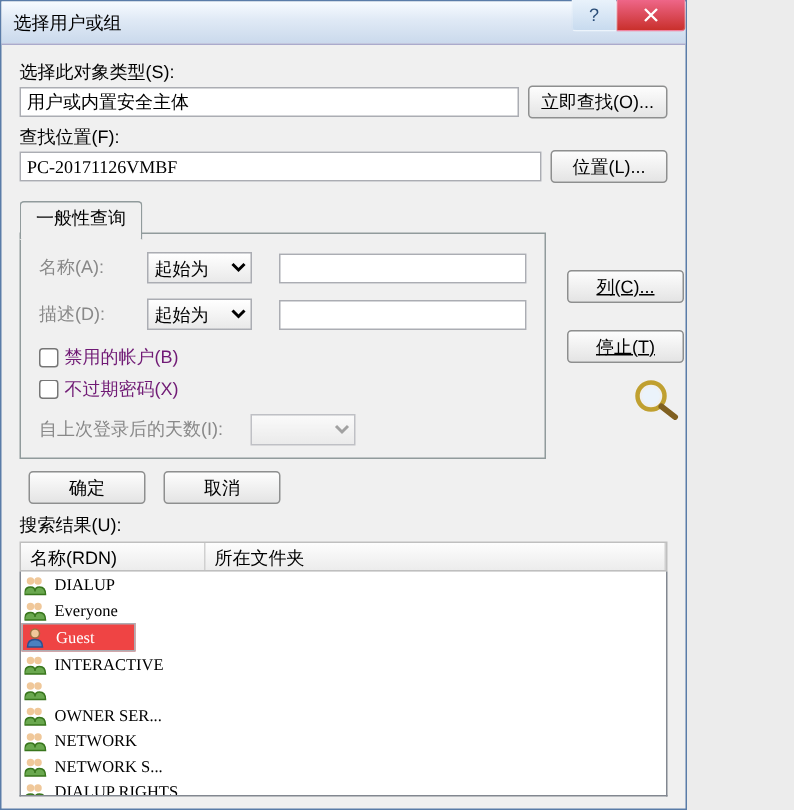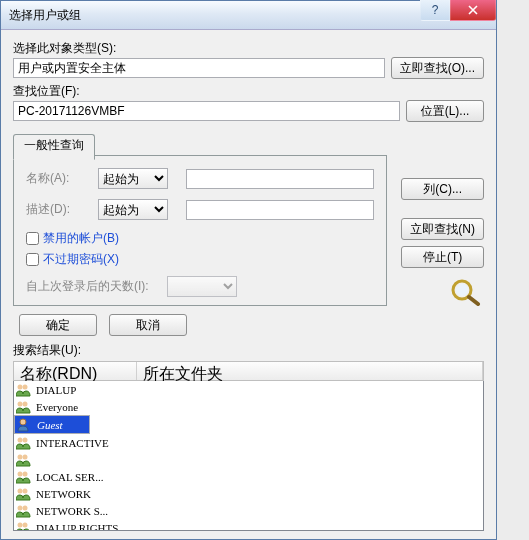--- a/index.html
+++ b/index.html
@@ -1,49 +1,49 @@
 <!DOCTYPE html>
 <html><head>
 <meta charset="utf-8">
 <style>
 html,body{margin:0;padding:0;font-family:"Microsoft YaHei","SimSun",Tahoma,sans-serif;font-size:12px;background:#ececec;}
-.window{width:497px;height:540px;background:#f0f0f0;border:1px solid #5a7ca8;box-sizing:border-box;position:relative;display:flex;flex-direction:column;}
+.window{width:458px;height:540px;background:#f0f0f0;border:1px solid #5a7ca8;box-sizing:border-box;position:relative;display:flex;flex-direction:column;}
 .titlebar{height:28px;background:linear-gradient(#f7fbff,#dfe9f5 45%,#cad9ec);display:flex;align-items:center;padding:0 0 0 8px;border-bottom:1px solid #aac;}
 .titlebar .title{flex:1;color:#000;font-size:12px;}
 .titlebar .btns{display:flex;height:100%;align-items:flex-start;}
 .tbtn{width:28px;height:20px;margin-top:-1px;border:1px solid #fff3;border-top:none;display:flex;align-items:center;justify-content:center;font-size:12px;}
 .help{background:linear-gradient(#e9f2fb,#c8dbef);color:#2a4d78;border-radius:0 0 0 3px;}
 .close{width:44px;background:linear-gradient(#e68,#c9302c);color:#fff;border-radius:0 0 3px 0;font-weight:bold;}
 .body{flex:1;padding:10px 12px 8px 12px;display:flex;flex-direction:column;overflow:hidden;}
 .row{display:flex;align-items:center;margin-bottom:4px;}
 .lbl{color:#000;}
-.txt{flex:1;height:20px;border:1px solid #abadb3;background:#fff;padding:1px 4px;box-sizing:border-box;font-size:12px;}
+.txt{flex:1;height:20px;border:1px solid #abadb3;background:#fff;padding:1px 4px;box-sizing:border-box;font-size:12px;font-family:Liberation Serif, serif;}
 .btn{min-width:78px;height:22px;background:linear-gradient(#fdfdfd,#e4e4e4);border:1px solid #8e8f8f;border-radius:3px;font-size:12px;padding:0 8px;margin-left:6px;cursor:pointer;}
-.btncol{display:flex;flex-direction:column;gap:6px;margin-left:8px;align-items:stretch;}
+.btncol{display:flex;flex-direction:column;gap:6px;margin-left:8px;align-items:stretch;text-decoration:underline;}
 .tabstrip{margin-top:8px;position:relative;height:22px;}
 .tab{position:absolute;top:0;left:0;height:22px;padding:2px 10px 0 10px;background:#f0f0f0;border:1px solid #919b9c;border-bottom:1px solid #f0f0f0;border-radius:3px 3px 0 0;z-index:2;}
 .tabpanel{border:1px solid #919b9c;padding:12px 12px 8px 12px;margin-top:-1px;background:#f0f0f0;}
 .formrow{display:flex;align-items:center;margin-bottom:10px;gap:18px;}
 .formrow .flab{width:54px;color:#888;}
 .sel{width:70px;height:21px;border:1px solid #abadb3;background:linear-gradient(#fff,#e9e9e9);font-size:12px;}
 .chk{display:flex;align-items:center;gap:4px;margin-bottom:4px;}
 .chk input{margin:0;}
-.chk label{color:#1d4ed8;}
+.chk label{color:#701a75;}
 .disabled{color:#888;}
-.midrow{display:flex;align-items:flex-end;}
+.midrow{display:flex;align-items:center;}
 .midrow .tabarea{flex:1;}
 .okrow{display:flex;margin:8px 0 4px 0;gap:6px;}
 .res-lbl{margin:2px 0 2px 0;}
 .listhdr{display:flex;background:linear-gradient(#fdfdfd,#ececec);border:1px solid #bfbfbf;height:20px;box-sizing:border-box;}
-.lh{padding:2px 6px;border-right:1px solid #d0d0d0;font-size:16px;}
+.lh{padding:2px 6px;border-right:1px solid #d0d0d0;font-size:12px;}
 .lh1{width:110px;}
 .lh2{flex:1;}
 .listbox{flex:1;background:#fff;border:1px solid #828790;border-top:none;overflow:auto;min-height:120px;}
 .li{display:flex;align-items:center;height:17px;padding:0 2px;gap:4px;font-family:Tahoma,SimSun;font-size:11px;}
-.li.sel{background:#1d4ed8;color:#fff;font-style:italic;}
+.li.sel{background:#ef4444;color:#fff;}
 .li .c1{width:108px;overflow:hidden;white-space:nowrap;}
 .li .c2{flex:1;overflow:hidden;white-space:nowrap;}
 .ico{width:16px;height:14px;display:inline-block;flex-shrink:0;}
 .magwrap{display:flex;justify-content:flex-end;margin-top:4px;}
 .mag{width:36px;height:28px;}
 </style>
 </head>
 <body>
 
 <div class="window">
@@ -100,21 +100,20 @@
           <div class="formrow" style="margin-top:8px;margin-bottom:0">
             <span class="disabled">自上次登录后的天数(I):</span>
             <select class="sel" disabled=""></select>
           </div>
         </div>
       </div>
       <div class="btncol">
         <div style="height:22px"></div>
         <button class="btn">列(C)...</button>
         <div style="height:6px"></div>
-        <button class="btn">立即查找(N)</button>
         <button class="btn">停止(T)</button>
         <div class="magwrap">
           <svg class="mag" viewBox="0 0 36 28">
             <ellipse cx="14" cy="12" rx="9" ry="9" fill="none" stroke="#c0a030" stroke-width="3"></ellipse>
             <path d="M21 19 L30 26" stroke="#806020" stroke-width="4" stroke-linecap="round"></path>
             <ellipse cx="14" cy="12" rx="6" ry="6" fill="#e8f4ff" opacity="0.7"></ellipse>
           </svg>
         </div>
       </div>
     </div>
@@ -172,21 +171,21 @@
               <path d="M0 13 Q0 8 4 8 Q7 8 7 11 Q7 8 10 8 Q14 8 14 13 Z" fill="#6aa84f" stroke="#38761d"></path>
             </svg></span>
           <span class="c2"></span>
         </div>
         <div class="li">
           <span class="ico"><svg width="16" height="14" viewBox="0 0 16 14">
               <circle cx="4" cy="4" r="2.5" fill="#f0c89a"></circle>
               <circle cx="9" cy="4" r="2.5" fill="#f0c89a"></circle>
               <path d="M0 13 Q0 8 4 8 Q7 8 7 11 Q7 8 10 8 Q14 8 14 13 Z" fill="#6aa84f" stroke="#38761d"></path>
             </svg></span>
-          <span class="c1">LOCAL SER...</span>
+          <span class="c1">OWNER SER...</span>
           <span class="c2"></span>
         </div>
         <div class="li">
           <span class="ico"><svg width="16" height="14" viewBox="0 0 16 14">
               <circle cx="4" cy="4" r="2.5" fill="#f0c89a"></circle>
               <circle cx="9" cy="4" r="2.5" fill="#f0c89a"></circle>
               <path d="M0 13 Q0 8 4 8 Q7 8 7 11 Q7 8 10 8 Q14 8 14 13 Z" fill="#6aa84f" stroke="#38761d"></path>
             </svg></span>
           <span class="c1">NETWORK</span>
           <span class="c2"></span>

